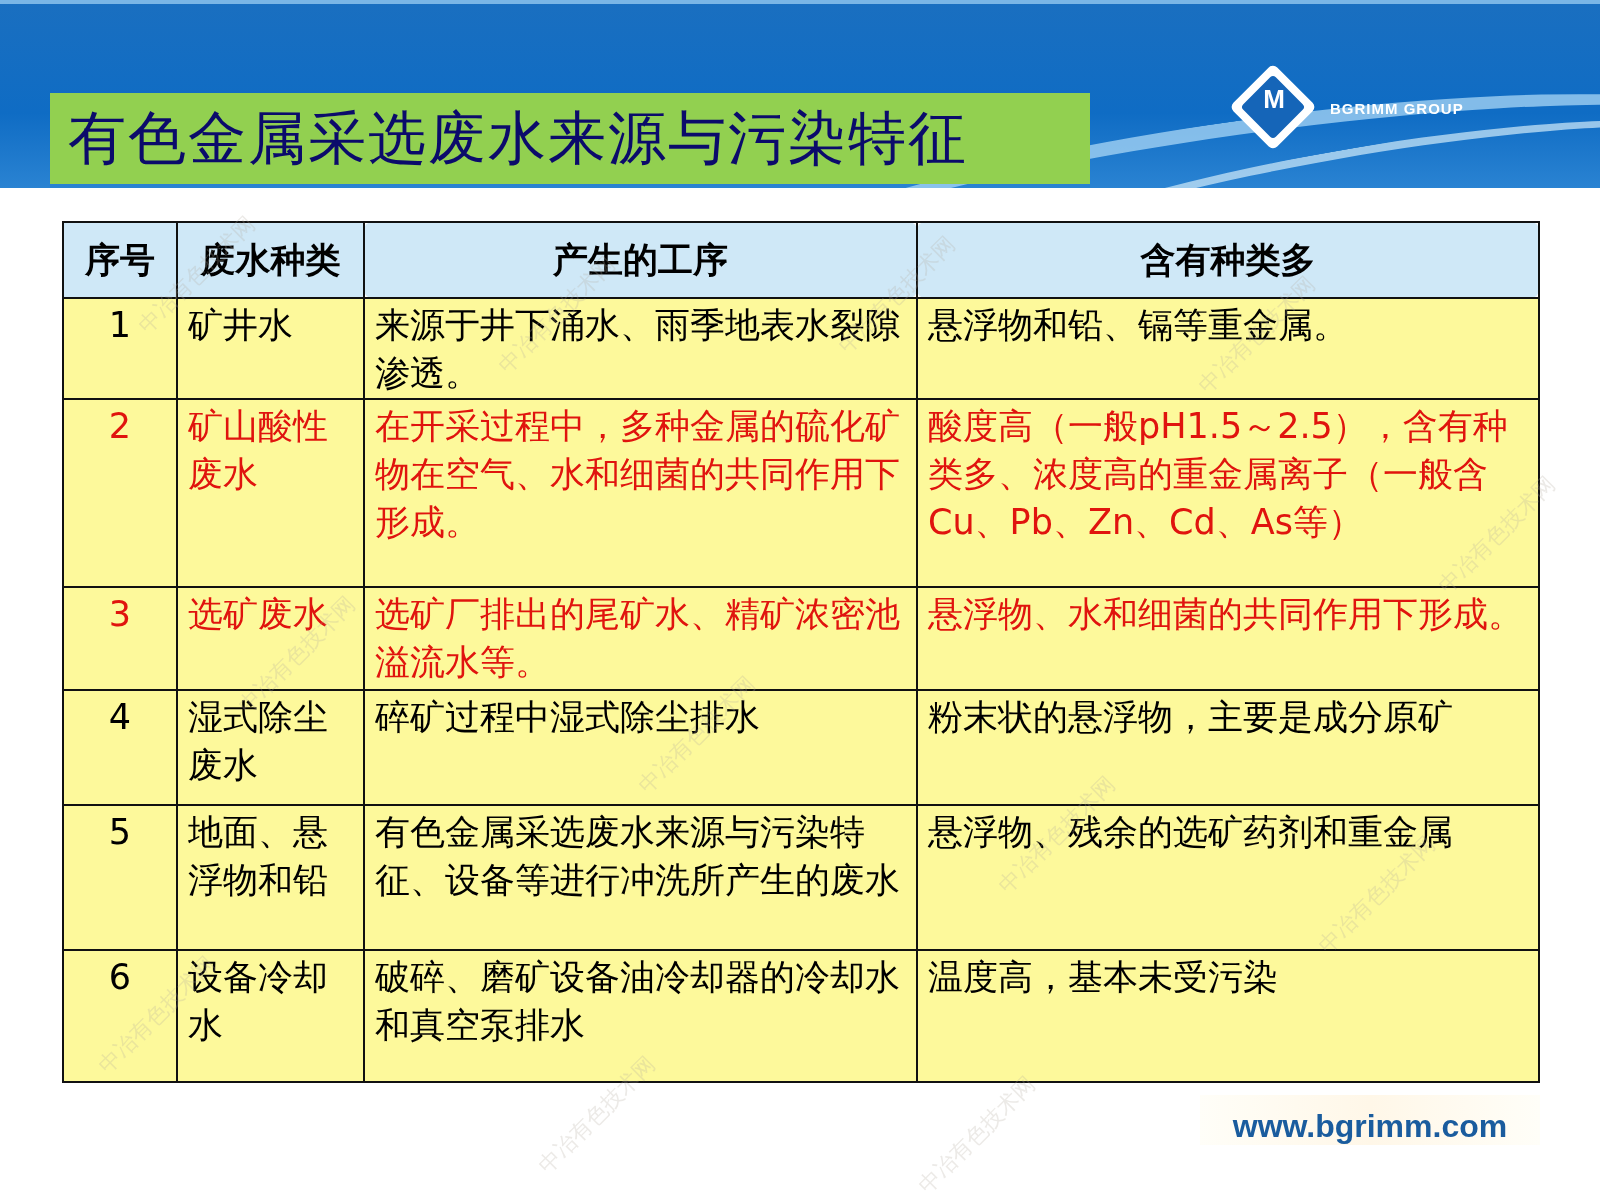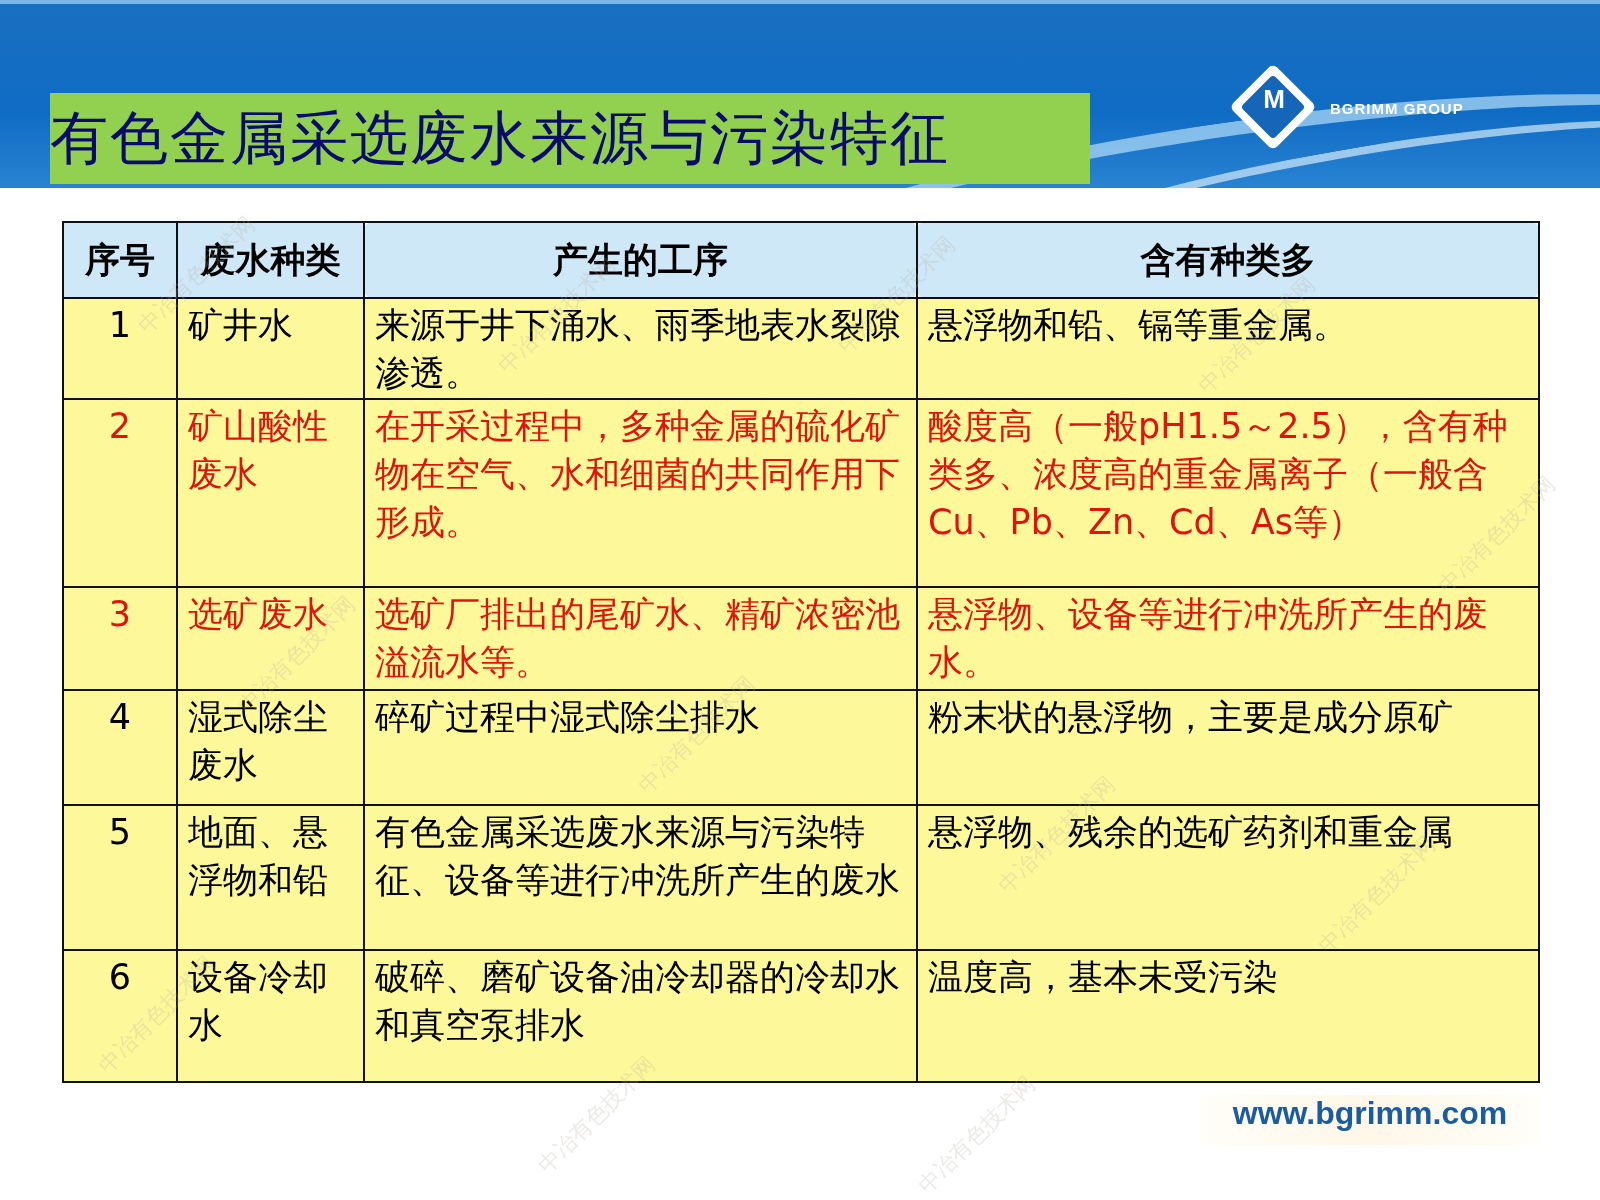--- a/index.html
+++ b/index.html
@@ -1,39 +1,39 @@
 <!DOCTYPE html>
 <html><head>
 <meta charset="utf-8">
 <style>
   html,body{margin:0;padding:0;}
   body{width:1600px;height:1200px;position:relative;overflow:hidden;background:#ffffff;font-family:"DejaVu Sans","Liberation Sans",sans-serif;}
   .header-band{position:absolute;left:0;top:0;width:1600px;height:188px;background:linear-gradient(180deg,#1a6fc0 0%,#0f6cc4 60%,#2a83d2 100%);overflow:hidden;}
   .header-band .swoosh1{position:absolute;left:700px;top:120px;width:1100px;height:180px;border-radius:50%;border-top:14px solid rgba(170,215,245,0.75);transform:rotate(-8deg);}
   .header-band .swoosh2{position:absolute;left:900px;top:150px;width:900px;height:160px;border-radius:50%;border-top:8px solid rgba(210,235,250,0.7);transform:rotate(-10deg);}
   .header-band .top-line{position:absolute;left:0;top:0;width:100%;height:4px;background:#7ab6e6;}
-  .title-box{position:absolute;left:50px;top:93px;width:1040px;height:91px;background:#92d050;display:flex;align-items:center;box-sizing:border-box;}
+  .title-box{position:absolute;left:50px;top:93px;width:1040px;height:91px;background:#92d050;display:flex;align-items:center;box-sizing:border-box;padding-left:18px;}
   .title-text{font-size:58px;color:#0b0b6b;letter-spacing:2px;white-space:nowrap;}
   .logo{position:absolute;left:1228px;top:62px;display:flex;align-items:center;}
   .logo-mark{width:92px;height:92px;position:relative;}
   .logo-mark .diamond{position:absolute;left:14px;top:14px;width:62px;height:62px;background:#ffffff;transform:rotate(45deg);border-radius:6px;}
   .logo-mark .inner{position:absolute;left:22px;top:22px;width:46px;height:46px;background:#1565b8;transform:rotate(45deg);border-radius:4px;}
   .logo-mark .m{position:absolute;left:0;top:22px;width:92px;text-align:center;color:#fff;font-weight:bold;font-size:26px;font-family:"Liberation Sans",sans-serif;}
   .logo-text{margin-left:10px;color:#ffffff;}
   .logo-cn{font-size:40px;font-weight:bold;letter-spacing:4px;line-height:44px;}
   .logo-en{font-size:15px;font-weight:bold;letter-spacing:1px;font-family:"Liberation Sans",sans-serif;}
   table.main{position:absolute;left:62px;top:221px;width:1476px;border-collapse:collapse;table-layout:fixed;}
   table.main td, table.main th{border:2px solid #111;vertical-align:top;font-size:35px;line-height:48px;padding:2px 10px 0 10px;font-weight:normal;}
   table.main th{background:#cfe8f7;height:74px;font-weight:bold;vertical-align:middle;padding:0 10px;}
   table.main th.c{text-align:center;border-radius:8px;}
   table.main td{background:#fdf99b;color:#000;}
   table.main td.num{text-align:center;}
   tr.red td{color:#e0140e;}
   .wm{position:absolute;color:rgba(180,170,160,0.25);font-size:22px;transform:rotate(-45deg);white-space:nowrap;pointer-events:none;}
-  .footer-url{position:absolute;left:1200px;top:1095px;width:340px;height:50px;background:linear-gradient(90deg,#fffef8,#fff7e8,#fffef8);display:flex;align-items:flex-start;justify-content:center;}
+  .footer-url{position:absolute;left:1200px;top:1095px;width:340px;height:50px;background:linear-gradient(90deg,#fffef8,#fff7e8,#fffef8);display:flex;align-items:flex-end;justify-content:center;}
   .footer-url span{font-family:"Liberation Sans",sans-serif;font-weight:bold;font-size:32px;color:#1a5c9e;}
 </style>
 </head>
 <body>
 
 <div class="header-band">
   <div class="top-line"></div>
   <div class="swoosh1"></div>
   <div class="swoosh2"></div>
 </div>
@@ -78,21 +78,21 @@
     <tr class="red" style="height:188px">
       <td class="num">2</td>
       <td>矿山酸性废水</td>
       <td>在开采过程中，多种金属的硫化矿物在空气、水和细菌的共同作用下形成。</td>
       <td>酸度高（一般pH1.5～2.5），含有种类多、浓度高的重金属离子（一般含Cu、Pb、Zn、Cd、As等）</td>
     </tr>
     <tr class="red" style="height:103px">
       <td class="num">3</td>
       <td>选矿废水</td>
       <td>选矿厂排出的尾矿水、精矿浓密池溢流水等。</td>
-      <td>悬浮物、设备等进行冲洗所产生的废水。</td>
+      <td>悬浮物、水和细菌的共同作用下形成。</td>
     </tr>
     <tr style="height:115px">
       <td class="num">4</td>
       <td>湿式除尘废水</td>
       <td>碎矿过程中湿式除尘排水</td>
       <td>粉末状的悬浮物，主要是成分原矿</td>
     </tr>
     <tr style="height:145px">
       <td class="num">5</td>
       <td>地面、悬浮物和铅</td>

